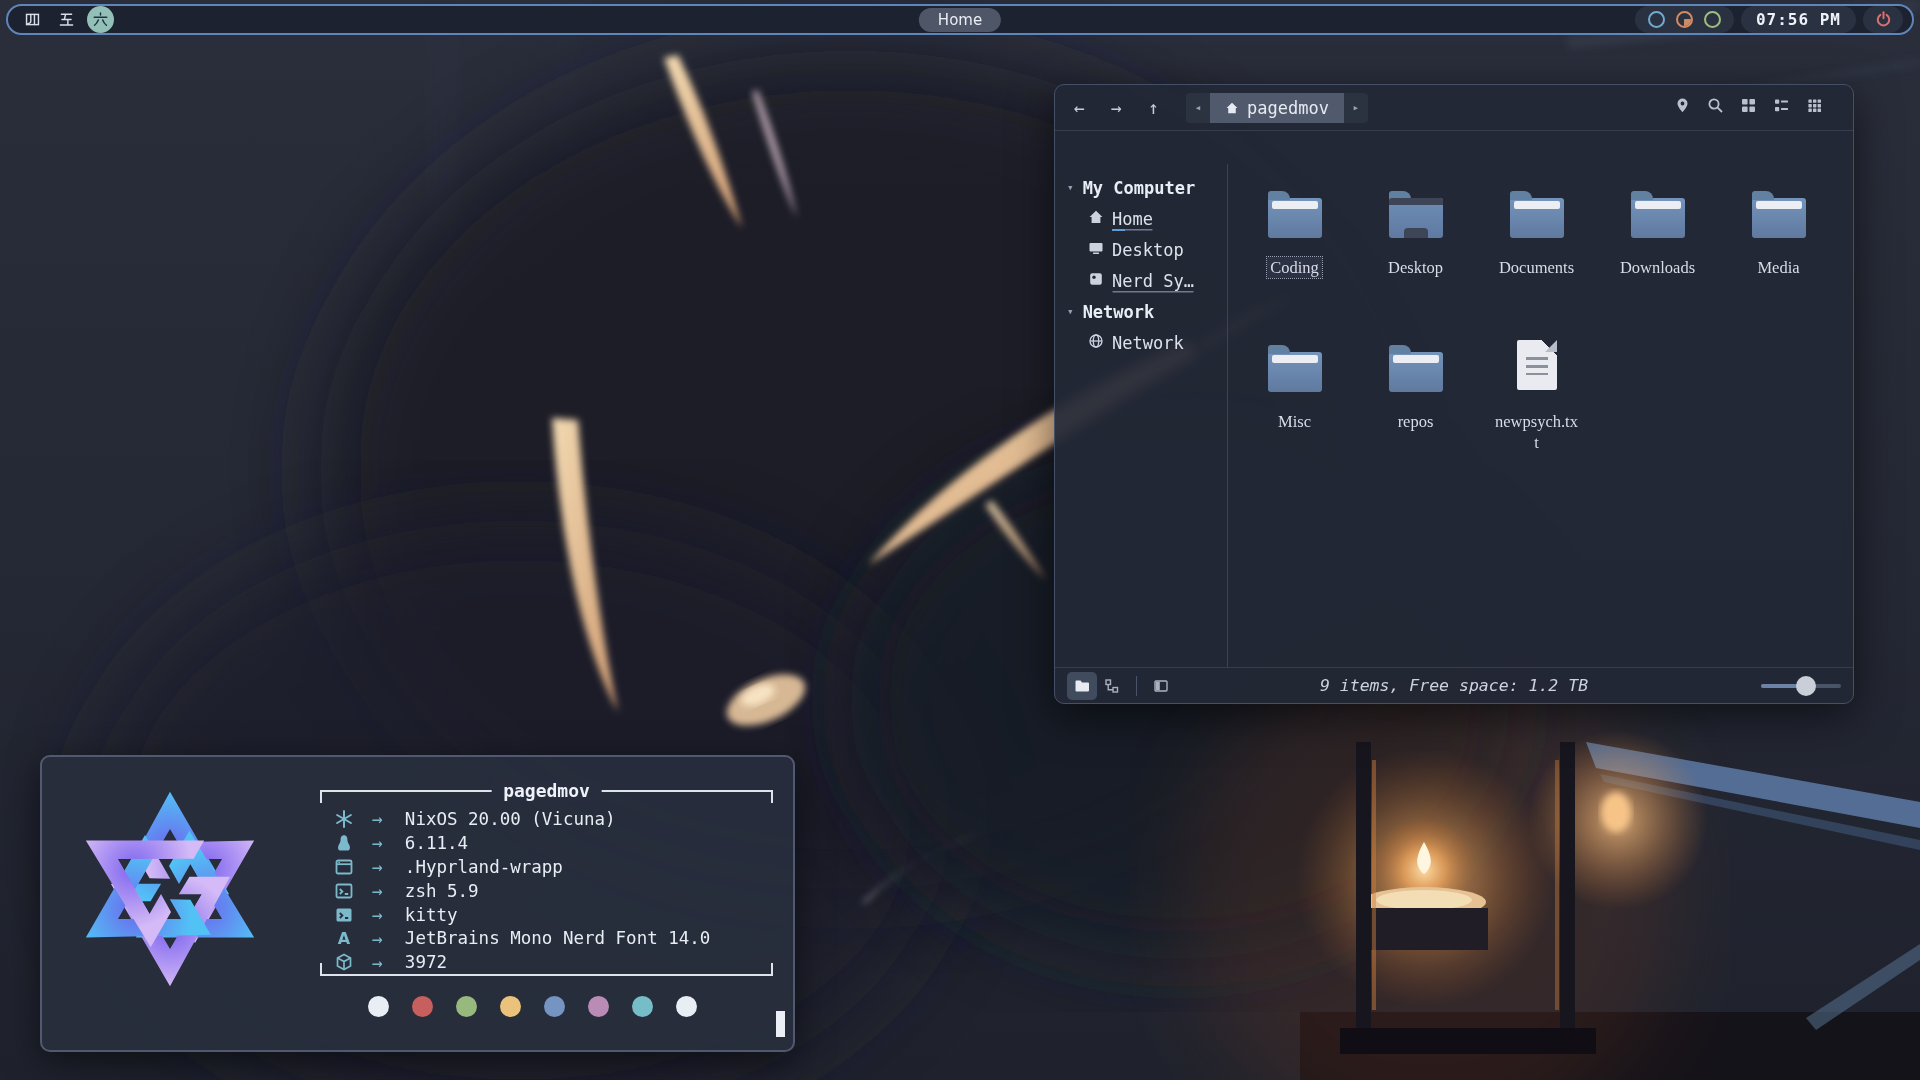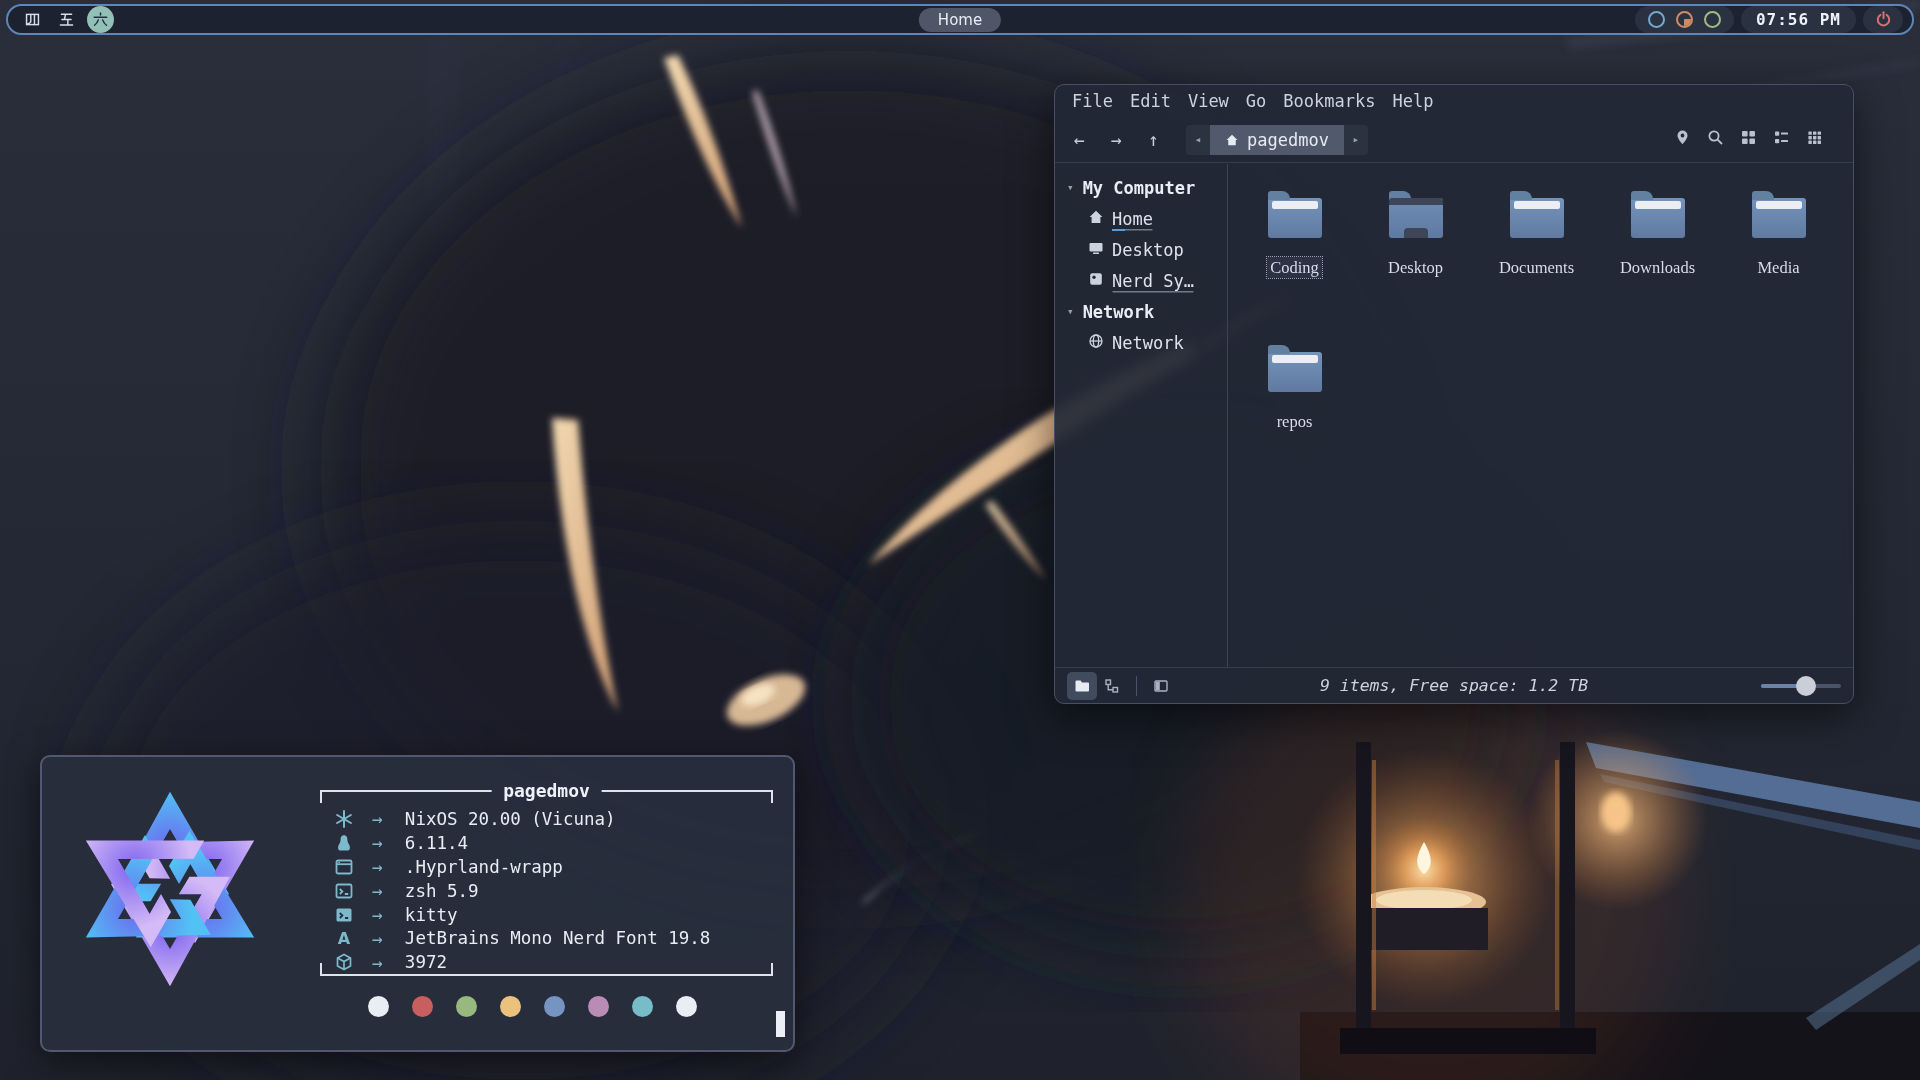--- a/index.html
+++ b/index.html
@@ -208,28 +208,20 @@
       <div class="power">
         <svg viewBox="0 0 16 16">
             <path d="M5.1 3.6a5.4 5.4 0 1 0 5.8 0" fill="none" stroke="#d77070" stroke-width="1.9" stroke-linecap="round"></path>
             <line x1="8" y1="1.1" x2="8" y2="6.8" stroke="#d77070" stroke-width="1.9" stroke-linecap="round"></line>
           </svg>
       </div>
     </div>
   </div>
 
   <div class="fm">
-    <div class="fm-menubar" id="fm-menu">
-        <span class="menu-item">File</span>
-        <span class="menu-item">Edit</span>
-        <span class="menu-item">View</span>
-        <span class="menu-item">Go</span>
-        <span class="menu-item">Bookmarks</span>
-        <span class="menu-item">Help</span>
-      </div>
     <div class="fm-toolbar">
       <span class="nav-arrow">←</span>
       <span class="nav-arrow">→</span>
       <span class="nav-arrow">↑</span>
       <div class="crumbs">
         <div class="crumb-btn left">◂</div>
         <div class="crumb-tab">
           <svg viewBox="0 0 16 16">
               <path d="M8 2 14.2 8H12.3V14H3.7V8H1.8Z" fill="#e6eaf1"></path>
             </svg>
@@ -341,21 +333,33 @@
           <div class="file-item">
             <div class="icon-wrap">
               <div class="folder"></div>
             </div>
             <div class="flabel">Media</div>
           </div>
           <div class="file-item">
             <div class="icon-wrap">
               <div class="folder"></div>
             </div>
+            <div class="flabel">Misc</div>
+          </div>
+          <div class="file-item">
+            <div class="icon-wrap">
+              <div class="folder"></div>
+            </div>
             <div class="flabel">repos</div>
+          </div>
+          <div class="file-item">
+            <div class="icon-wrap">
+              <div class="textfile"></div>
+            </div>
+            <div class="flabel">newpsych.txt</div>
           </div>
         </div>
     </div>
     <div class="fm-status">
       <div class="st-btn active">
         <svg viewBox="0 0 16 16">
             <path d="M1.5 3.5a1 1 0 0 1 1-1h4l1.5 2h6a1 1 0 0 1 1 1v7a1 1 0 0 1-1 1h-11.5a1 1 0 0 1-1-1Z" fill="#e8ebf1"></path>
           </svg>
       </div>
       <div class="st-btn">
@@ -459,21 +463,21 @@
               <span class="farrow">→</span>
               <span class="fval">kitty</span>
             </div>
             <div class="frow">
               <span class="ficon">
                 <svg viewBox="0 0 20 20">
                   <text x="10" y="15.5" text-anchor="middle" font-family="DejaVu Sans, sans-serif" font-size="16" font-weight="bold" fill="currentColor">A</text>
                 </svg>
               </span>
               <span class="farrow">→</span>
-              <span class="fval">JetBrains Mono Nerd Font 19.8</span>
+              <span class="fval">JetBrains Mono Nerd Font 14.0</span>
             </div>
             <div class="frow">
               <span class="ficon">
                 <svg viewBox="0 0 20 20" fill="none" stroke="currentColor" stroke-width="1.7">
                   <path d="M10 2.5 16.5 6v8L10 17.5 3.5 14V6Z"></path>
                   <path d="M3.5 6 10 9.5 16.5 6M10 9.5v8"></path>
                 </svg>
               </span>
               <span class="farrow">→</span>
               <span class="fval">3972</span>

